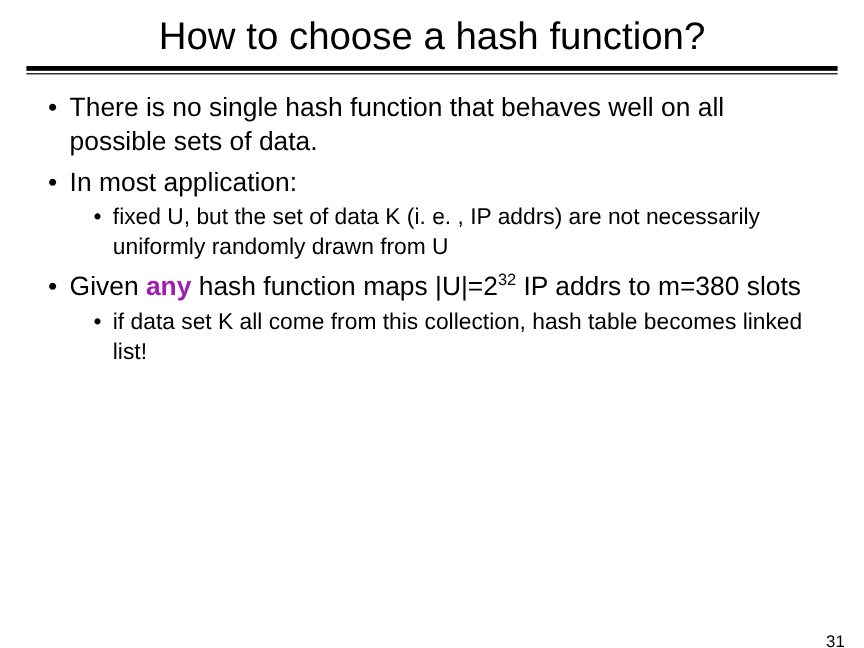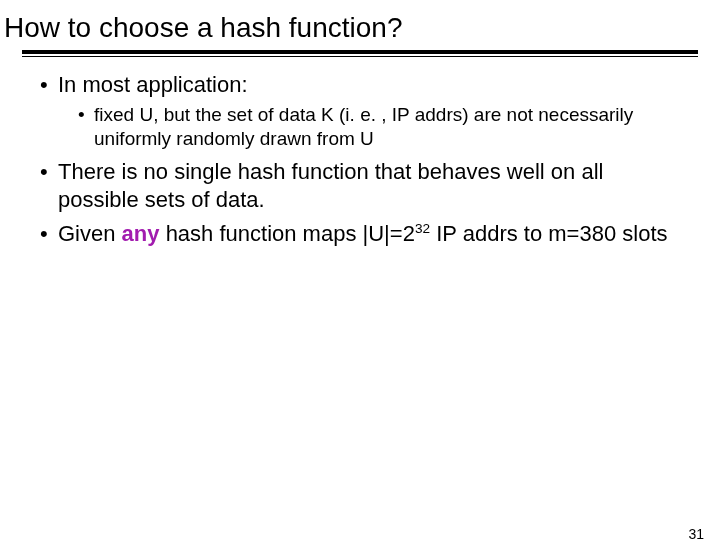--- a/index.html
+++ b/index.html
@@ -13,24 +13,25 @@
     position: relative;
     overflow: hidden;
   }
   .slide {
     width: 720px;
     height: 540px;
     position: relative;
     box-sizing: border-box;
   }
   .title {
-    font-size: 28px;
+    text-align: center;
+    font-size: 32px;
     font-weight: normal;
     margin: 12px 0 6px 0;
-    padding: 0 4px;
+    padding: 0 32px;
   }
   .rule1 {
     border: none;
     border-top: 4px solid #000;
     margin: 2px 22px 0 22px;
   }
   .rule2 {
     border: none;
     border-top: 1px solid #000;
     margin: 2px 22px 0 22px;
@@ -91,33 +92,36 @@
 <body>
 
 <div class="slide">
 
   <h1 class="title">How to choose a hash function?</h1>
   <hr class="rule1">
   <hr class="rule2">
 
   <ul class="level1">
     <li>
+      <span>There is no single hash function that behaves well on all possible sets of data.</span>
+    </li>
+
+    <li>
       <span>In most application:</span>
       <ul class="level2">
         <li>
           <span>fixed U, but the set of data K (i. e. , IP addrs) are not necessarily uniformly randomly drawn from U</span>
         </li>
       </ul>
     </li>
 
     <li>
-      <span>There is no single hash function that behaves well on all possible sets of data.</span>
-    </li>
-
-    <li>
       <span>Given </span><span class="emph">any</span><span> hash function maps |U|=2</span><span class="sup">32</span><span>  IP addrs to m=380 slots</span>
       <ul class="level2">
+        <li>
+          <span>if data set K all come from this collection, hash table becomes linked list!</span>
+        </li>
       </ul>
     </li>
   </ul>
 
   <div class="pagenum">31</div>
 </div>
 
 </body></html>

